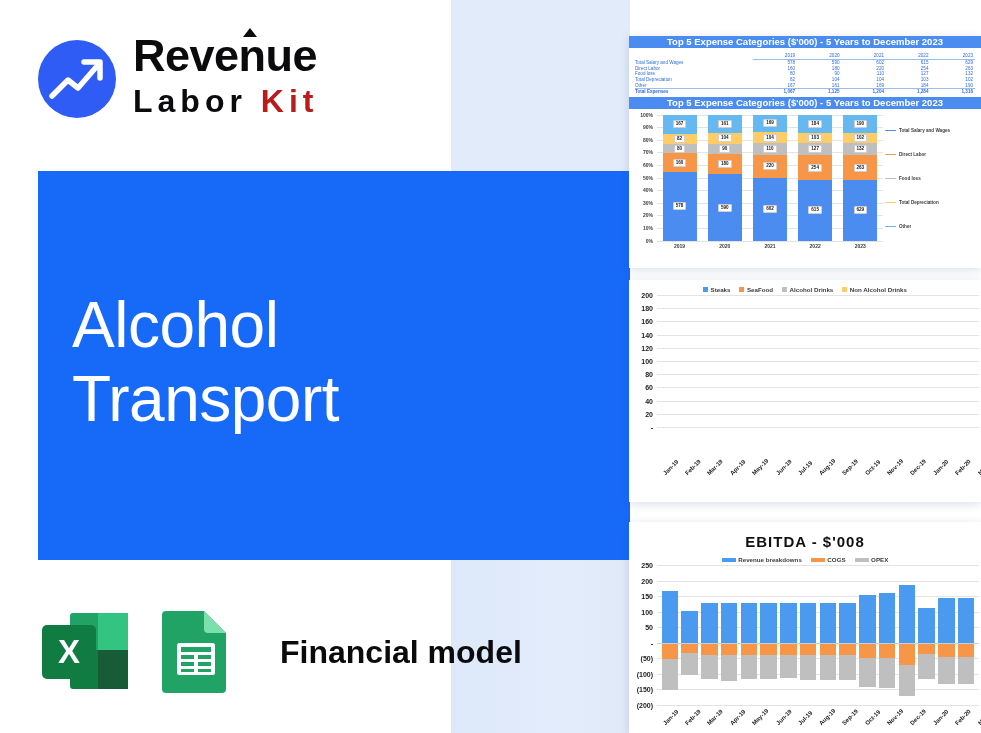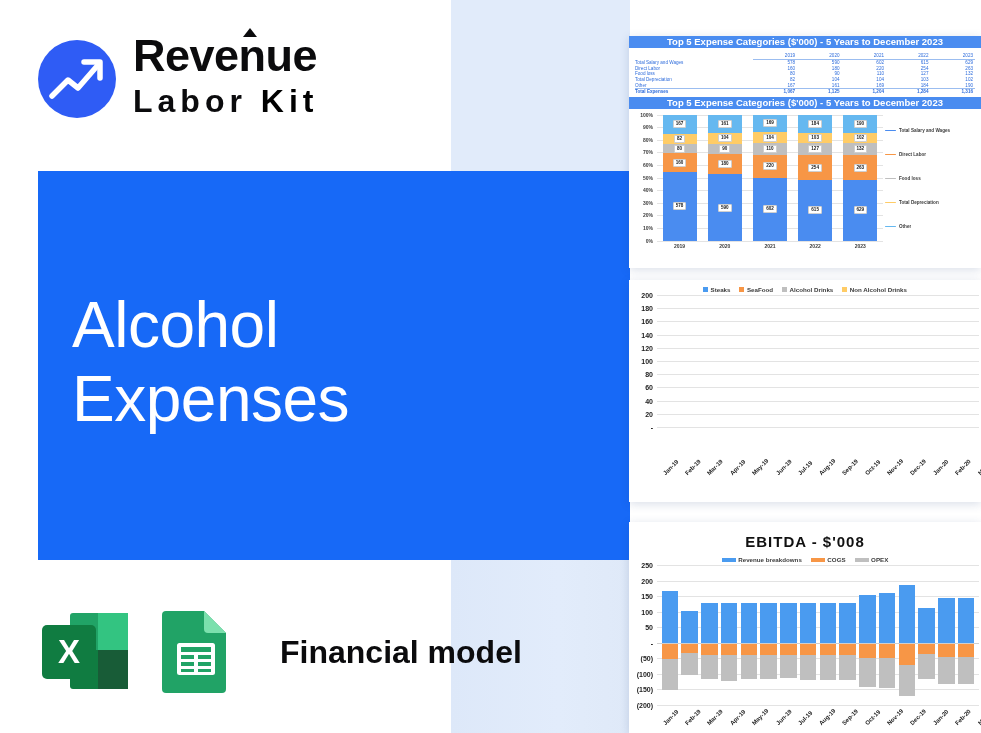--- a/index.html
+++ b/index.html
@@ -35,21 +35,21 @@
   .logo-mark svg{position:absolute;left:0;top:0;}
   .logo-text{position:absolute;left:95px;top:0;width:235px;height:94px;}
   .logo-line1{
     font-size:45px;font-weight:bold;color:#0b0b0d;letter-spacing:-0.5px;
     line-height:50px;white-space:nowrap;
   }
   .logo-line2{
     font-size:32px;font-weight:bold;color:#0b0b0d;letter-spacing:5px;
     line-height:40px;white-space:nowrap;
   }
-  .logo-kit{color:#000000;margin-top:40px;}
+  .logo-kit{color:#b91c1c;margin-top:40px;}
   .hat{
     position:absolute;left:110px;top:-3px;width:0;height:0;
     border-left:7px solid transparent;border-right:7px solid transparent;
     border-bottom:9px solid #0b0b0d;
   }
 
   
   .headline{
     position:absolute;left:72px;top:288px;width:520px;
     color:#ffffff;font-size:64px;line-height:74px;font-weight:normal;
@@ -166,21 +166,21 @@
       </div>
       <div class="logo-line2">
         <span>Labor</span>
         <span class="logo-kit">Kit</span>
       </div>
     </div>
   </div>
 
   <div class="headline">
     <div>Alcohol</div>
-    <div>Expenses</div>
+    <div>Transport</div>
   </div>
 
   <div class="iconrow">
     <div class="ico">
       <svg width="92" height="82" viewBox="0 0 92 82">
         <rect x="30" y="2" width="58" height="37" rx="3" fill="#21a366"></rect>
         <rect x="30" y="39" width="58" height="39" rx="3" fill="#107c41"></rect>
         <rect x="58" y="2" width="30" height="37" fill="#33c481"></rect>
         <rect x="58" y="39" width="30" height="39" fill="#185c37"></rect>
         <rect x="2" y="14" width="54" height="54" rx="5" fill="#107c41"></rect>

